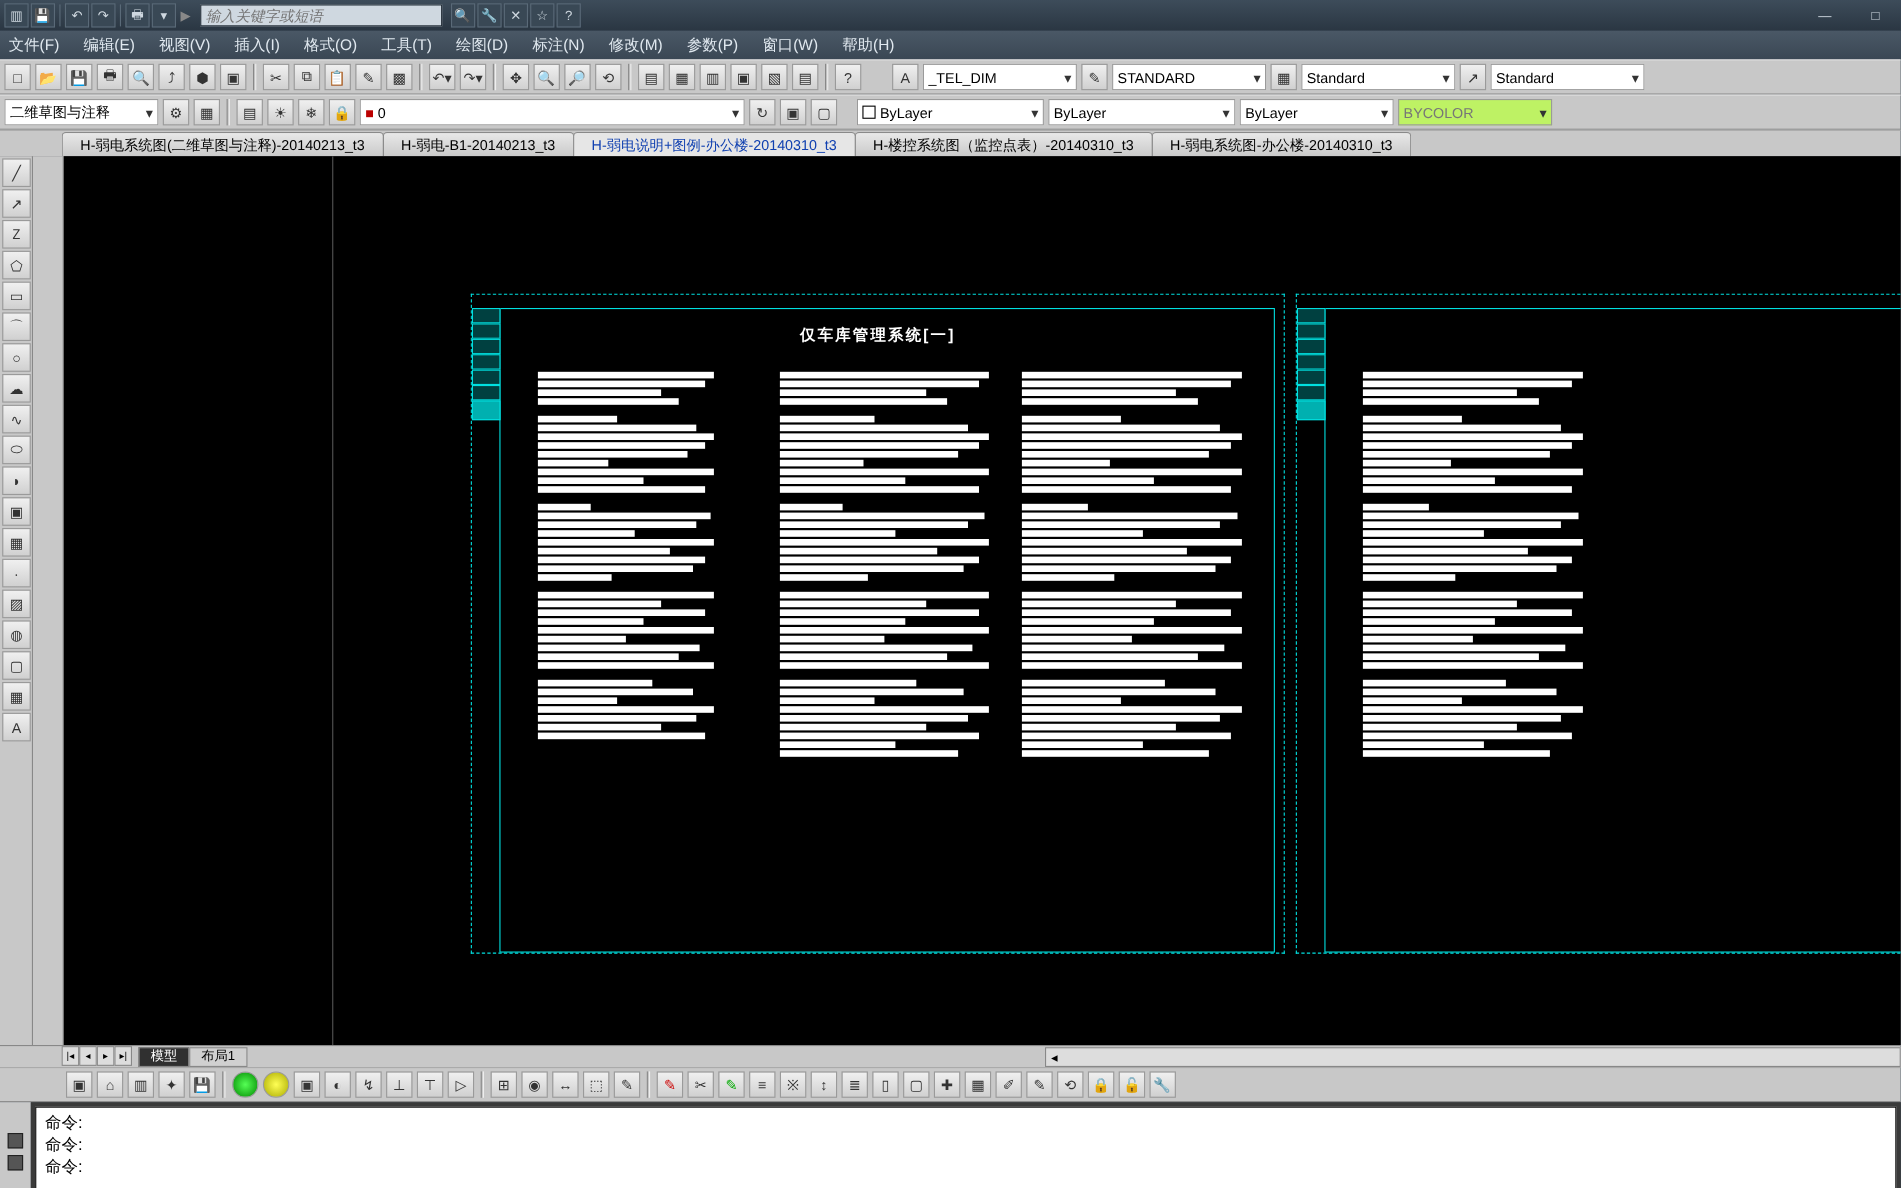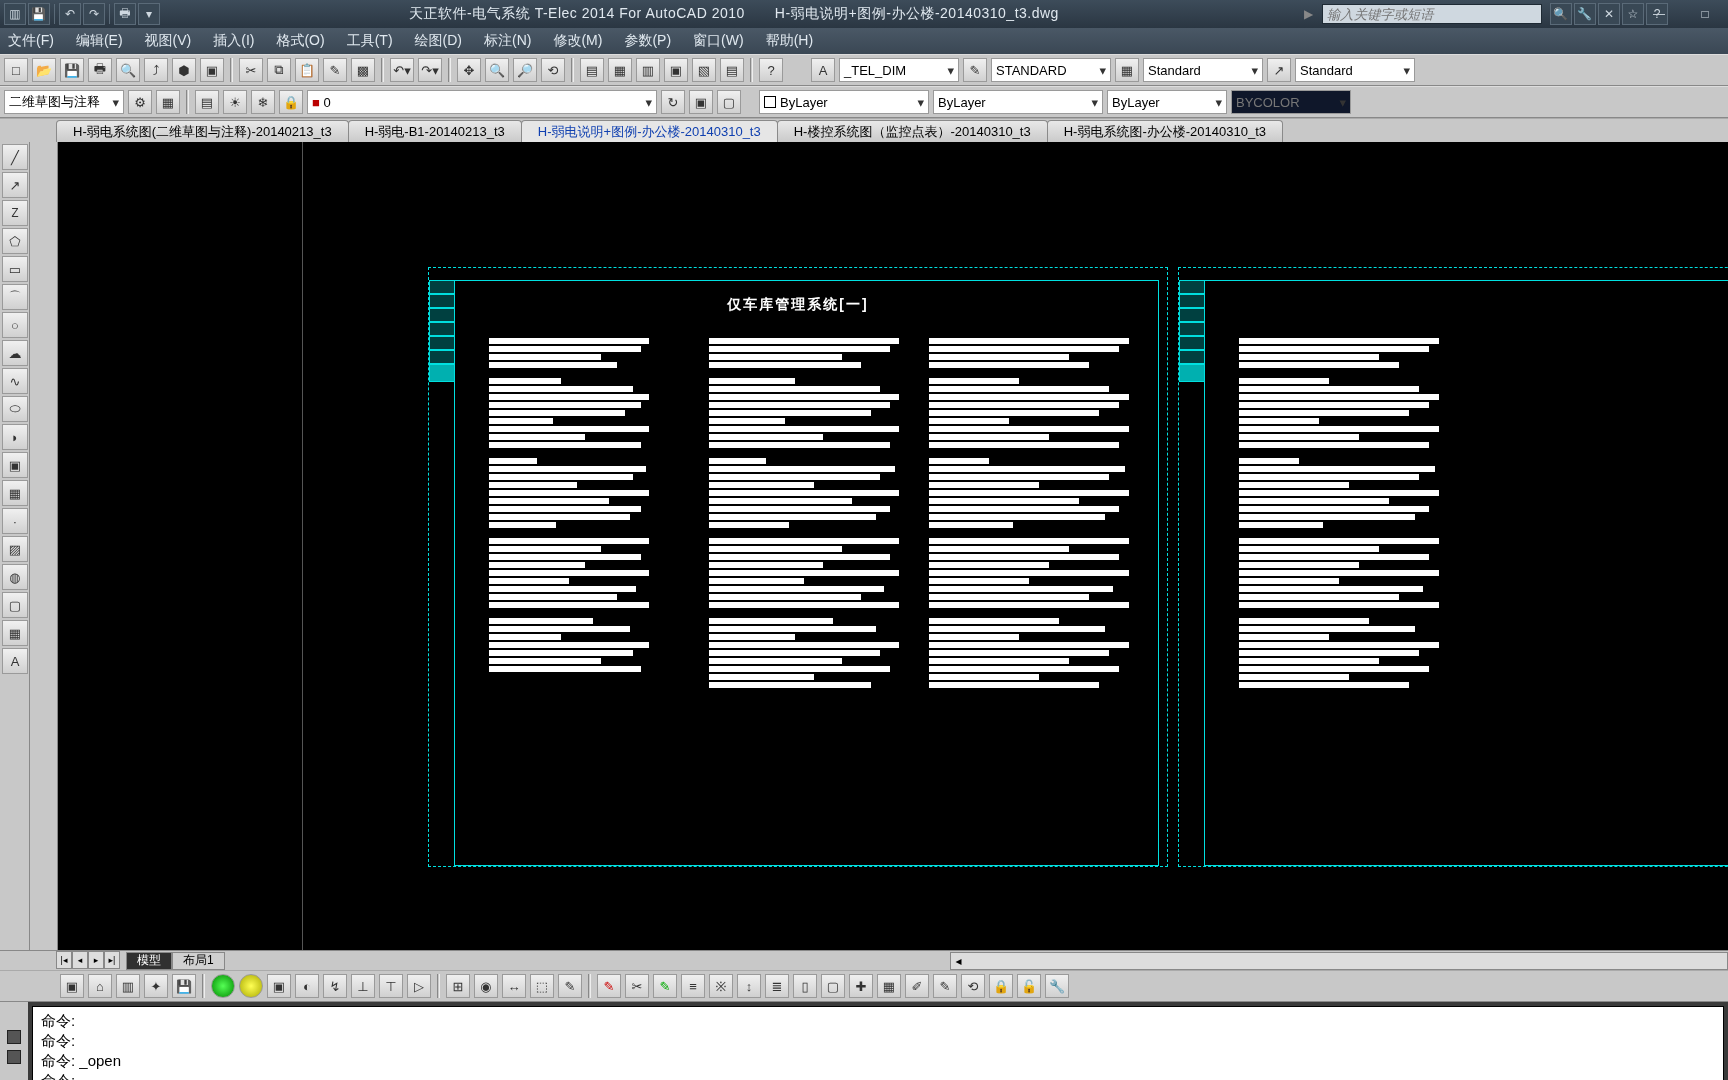--- a/index.html
+++ b/index.html
@@ -20,21 +20,21 @@
 
 
 .menubar { height:26px; background:linear-gradient(#4a5866,#3a4754); display:flex; align-items:center; padding:0 8px; gap:22px; color:#e0e8ef; font-size:14px; }
 .menubar span { cursor:default; }
 
 
 .tbrow { background:#c8c8c8; border-top:1px solid #ddd; border-bottom:1px solid #888; display:flex; align-items:center; padding:2px 4px; gap:4px; }
 .tb-btn { width:24px; height:24px; border:1px solid #9a9a9a; background:linear-gradient(#f0f0f0,#d0d0d0); display:flex; align-items:center; justify-content:center; font-size:13px; color:#333; cursor:pointer; }
 .tb-sep { width:3px; height:24px; border-left:1px solid #888; border-right:1px solid #eee; margin:0 2px; }
 .tb-combo { height:24px; border:1px solid #9a9a9a; background:#fff; display:flex; align-items:center; padding:0 4px; font-size:13px; position:relative; }
-.tb-combo::after { content:"▾"; margin-left:auto; color:#333; } .tb-combo.w140{width:120px;} .tb-combo.w170{width:170px;} .tb-combo.w350{width:350px;}
+.tb-combo::after { content:"▾"; margin-left:auto; color:#333; } .tb-combo.w140{width:140px;} .tb-combo.w170{width:170px;} .tb-combo.w350{width:350px;}
 
 
 .doctabs { height:24px; background:#c8c8c8; border-top:1px solid #aaa; display:flex; align-items:flex-end; padding-left:56px; gap:0; }
 .doctab { height:22px; padding:0 16px; border:1px solid #8a8a8a; border-bottom:none; background:linear-gradient(#e8e8e8,#cacaca); font-size:13px; color:#000; display:flex; align-items:center; margin-right:-1px; border-radius:4px 4px 0 0;}
 .doctab.active { background:#e6e6e6; color:#1040b0; font-weight:500; }
 
 
 .main { display:flex; height:calc(1080px - 28px - 26px - 32px - 32px - 24px - 40px - 90px); background:#7a7a7a; }
 .v-toolbar { width:30px; background:#c8c8c8; border-right:1px solid #888; display:flex; flex-direction:column; gap:2px; padding:2px; }
 .v-toolbar .tb-btn{width:26px;height:26px;}
@@ -85,24 +85,20 @@
 <div class="titlebar">
   <div class="qat">
     <div class="btn">▥</div>
     <div class="btn">💾</div>
     <div class="sep"></div>
     <div class="btn">↶</div>
     <div class="btn">↷</div>
     <div class="sep"></div>
     <div class="btn">🖶</div>
     <div class="btn">▾</div>
-  </div>
-  <div class="apptitle">
-    <span>天正软件-电气系统 T-Elec 2014  For AutoCAD 2010</span>
-    <span>H-弱电说明+图例-办公楼-20140310_t3.dwg</span>
   </div>
   <div style="width:10px;color:#888">▶</div>
   <div class="search">
     <input placeholder="输入关键字或短语" style="">
   </div>
   <div class="rbtns">
     <div class="btn">🔍</div>
     <div class="btn">🔧</div>
     <div class="btn">✕</div>
     <div class="btn">☆</div>
@@ -185,21 +181,21 @@
   <div class="tb-btn">↻</div>
   <div class="tb-btn">▣</div>
   <div class="tb-btn">▢</div>
   <div style="width:10px"></div>
   <div class="tb-combo w170">
       <span style="width:12px;height:12px;border:1px solid #000;background:#fff;margin-right:4px;"></span>
       <span>ByLayer</span>
     </div>
   <div class="tb-combo w170">ByLayer</div>
   <div class="tb-combo w140">ByLayer</div>
-  <div class="tb-combo w140" style="background:#0f172a;color:#777">BYCOLOR</div>
+  <div class="tb-combo w140" style="background:#bef264;color:#777">BYCOLOR</div>
 </div>
 
 <div class="doctabs">
   <div class="doctab">H-弱电系统图(二维草图与注释)-20140213_t3</div>
   <div class="doctab">H-弱电-B1-20140213_t3</div>
   <div class="doctab active">H-弱电说明+图例-办公楼-20140310_t3</div>
   <div class="doctab">H-楼控系统图（监控点表）-20140310_t3</div>
   <div class="doctab">H-弱电系统图-办公楼-20140310_t3</div>
 </div>
 
@@ -483,18 +479,17 @@
 
 <div class="cmd-row">
   <div class="left-strip">
     <div class="dot"></div>
     <div class="dot"></div>
   </div>
   <div class="cmdline" style="flex:1">
     <div class="box">
       <div>命令:</div>
       <div>命令:</div>
-      <div>命令: _open</div>
       <div></div>
       <div>命令:</div>
     </div>
   </div>
 </div>
 
 </body></html>

